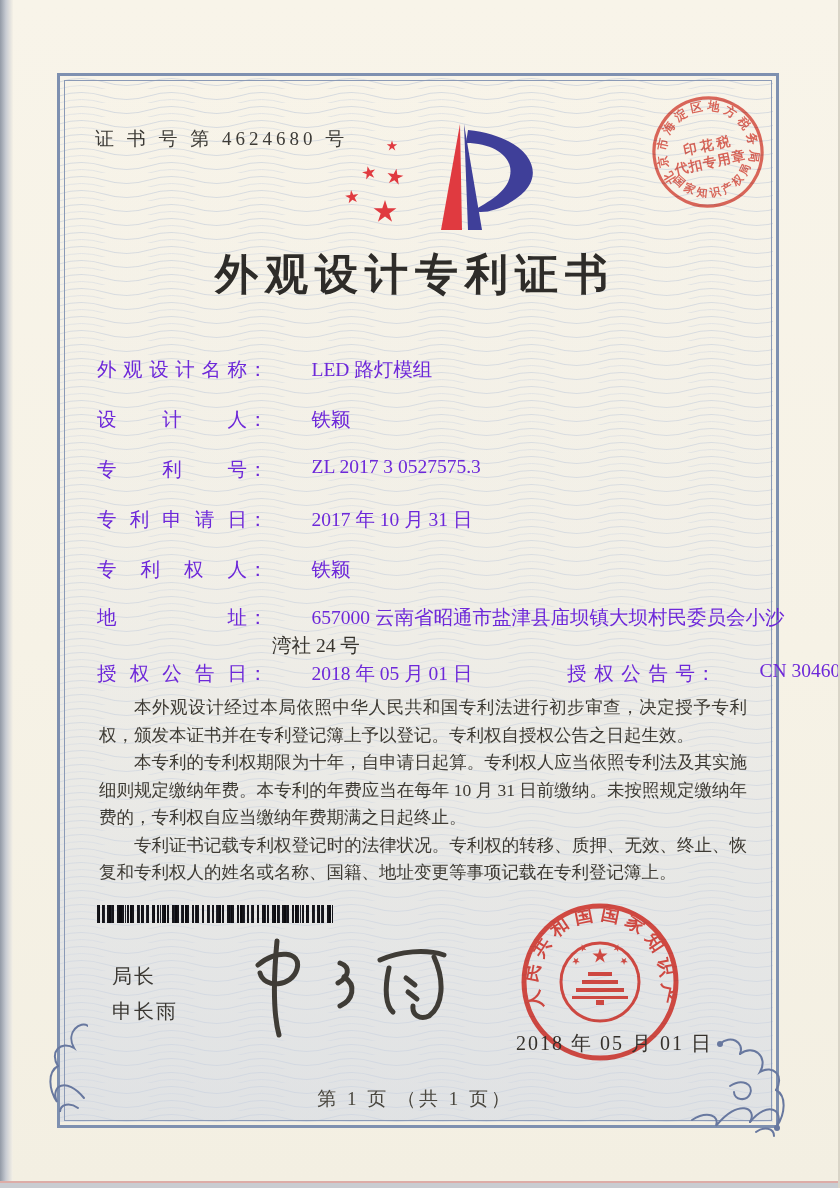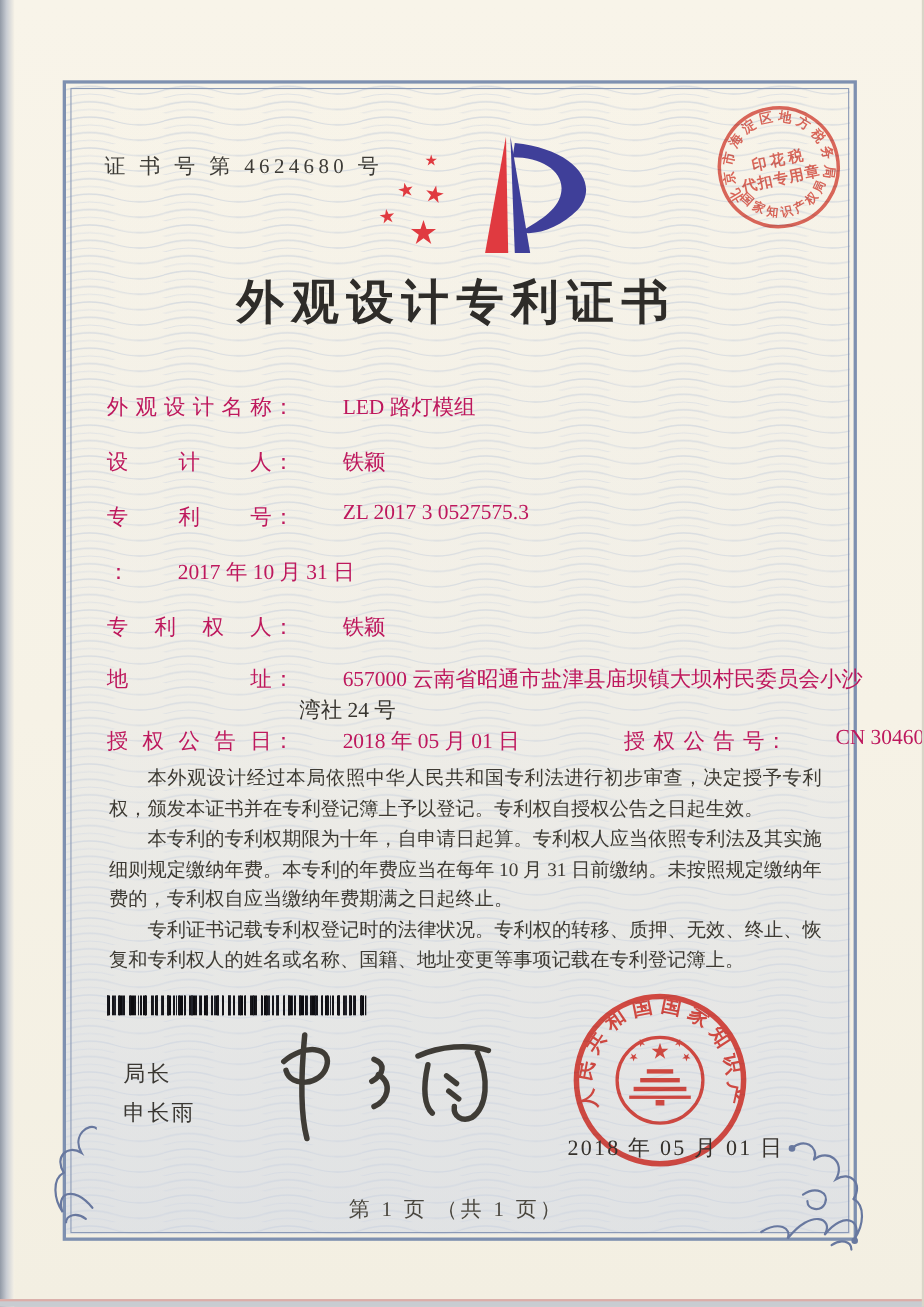--- a/index.html
+++ b/index.html
@@ -9,25 +9,25 @@
          background:linear-gradient(180deg,#f8f4e9 0%,#f6f2e6 55%,#f3efe2 100%);}
   .edge-left{position:absolute;left:0;top:0;bottom:0;width:13px;
          background:linear-gradient(90deg,#929aa6 0%,#c7cbd2 45%,#e3e2de 78%,#f5f1e6 100%);}
   .edge-bottom{position:absolute;left:0;right:0;bottom:0;height:5px;background:#c9ccd1;border-top:2px solid #ddaca7;}
   .edge-right{position:absolute;right:0;top:0;bottom:0;width:2px;background:#d9d5c8;}
   .frame{position:absolute;left:57px;top:73px;width:716px;height:1049px;border:3px solid #7e90b0;}
   .frame::after{content:"";position:absolute;inset:4px;border:1px solid #8b9ab6;}
   .waves{position:absolute;left:59px;top:75px;opacity:.5;}
   .tint{position:absolute;left:59px;top:75px;width:714px;height:1047px;
         background:linear-gradient(180deg,rgba(234,230,216,0) 0%,rgba(226,229,234,.22) 45%,rgba(213,219,231,.5) 85%,rgba(208,215,229,.55) 100%);}
-  .certno{position:absolute;left:95px;top:126px;font-size:19px;letter-spacing:4px;color:#3d3b36;margin-top:12px;}
+  .certno{position:absolute;left:95px;top:126px;font-size:19px;letter-spacing:4px;color:#3d3b36;}
   .logo{position:absolute;left:338px;top:120px;}
   .title{position:absolute;left:57px;top:246px;width:716px;text-align:center;
          font-size:43px;font-weight:600;letter-spacing:7px;color:#2e2c29;}
-  .row{position:absolute;left:97px;display:flex;font-size:19.5px;color:#be185d;white-space:nowrap;}
+  .row{position:absolute;left:97px;display:flex;font-size:19.5px;color:#6d28d9;white-space:nowrap;}
   .lbl{display:inline-block;width:150px;text-align:justify;text-align-last:justify;}
   .colon{display:inline-block;margin:0 4px 0 1px;}
   .val{display:inline-block;margin-left:40px;}
   .addr2{position:absolute;left:272px;top:632px;font-size:19.5px;color:#37342e;}
   .grant-right{position:absolute;left:470px;top:0;display:flex;}
   .grant-right .lbl{width:128px;}
   .body-text{position:absolute;left:99px;top:694px;width:648px;font-size:17.5px;line-height:27.5px;
          color:#3d3a33;text-align:justify;}
   .body-text p{margin:0;text-indent:2em;}
   .barcode{position:absolute;left:97px;top:905px;width:236px;height:18px;
@@ -91,20 +91,21 @@
   <span class="lbl">设计人</span>
     <span class="colon">：</span>
     <span class="val">铁颖</span>
 </div>
 <div class="row" style="top:456px">
   <span class="lbl">专利号</span>
     <span class="colon">：</span>
     <span class="val">ZL 2017 3 0527575.3</span>
 </div>
 <div class="row" style="top:506px">
+  <span class="lbl">专利申请日</span>
     <span class="colon">：</span>
     <span class="val">2017 年 10 月 31 日</span>
 </div>
 <div class="row" style="top:556px">
   <span class="lbl">专利权人</span>
     <span class="colon">：</span>
     <span class="val">铁颖</span>
 </div>
 <div class="row" style="top:604px">
   <span class="lbl">地址</span>

